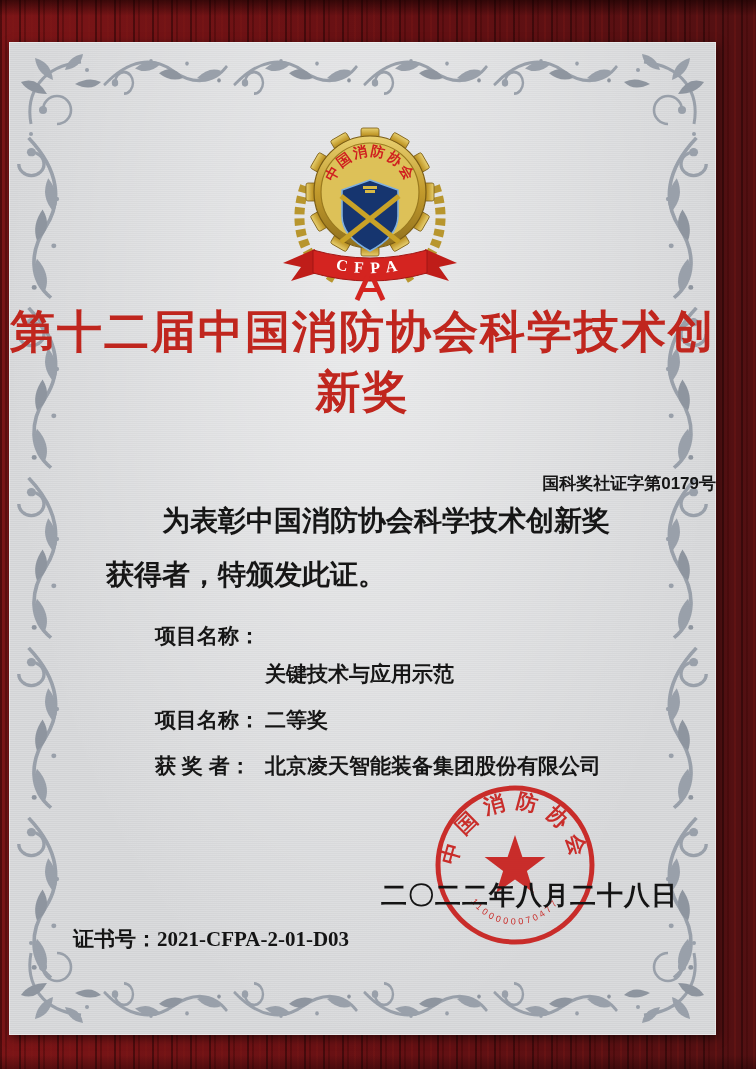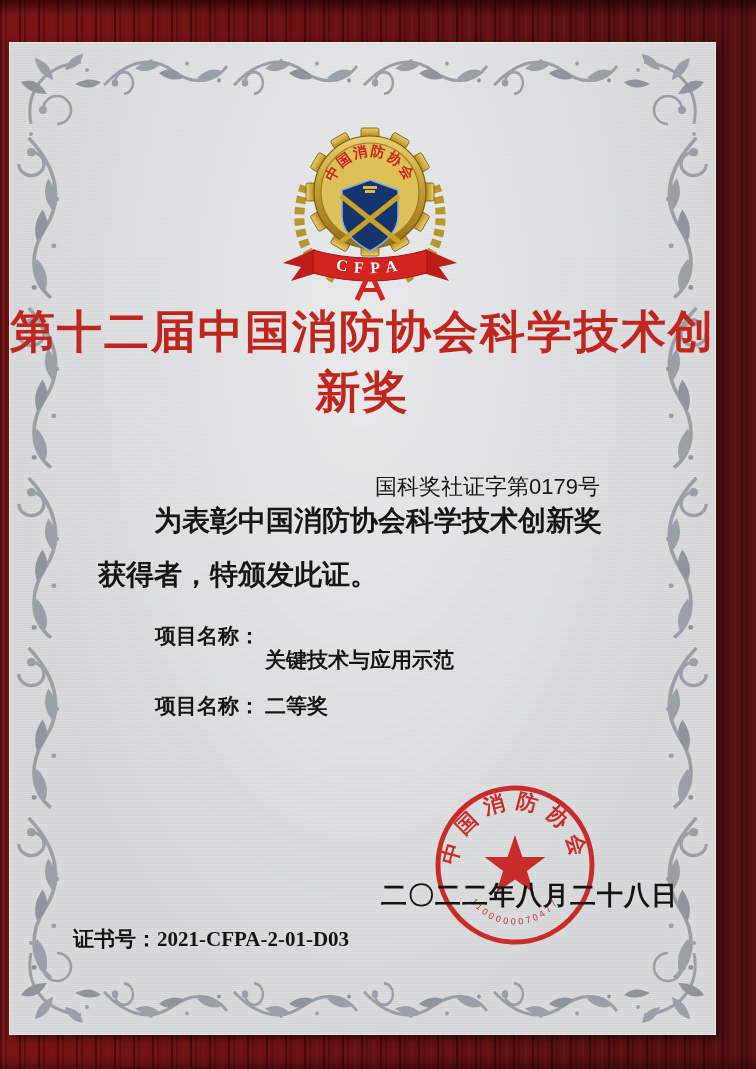--- a/index.html
+++ b/index.html
@@ -30,37 +30,37 @@
     position:absolute;top:260px;left:0;width:100%;text-align:center;
     font-weight:bold;font-size:45px;letter-spacing:2px;color:#c0261e;
   }
   .doc-type{
     position:absolute;top:332px;left:0;width:100%;text-align:center;
     font-weight:bold;font-size:50px;color:#c0261e;
     letter-spacing:60px;text-indent:60px;
   }
   .issue-no{
     position:absolute;top:430px;left:0;width:100%;box-sizing:border-box;
-    padding-right:116px;text-align:right;
-    font-family:"Liberation Sans",sans-serif;font-weight:normal;font-size:22px;color:#151515;
+    text-align:right;
+    font-family:"Liberation Sans",sans-serif;font-weight:bold;font-size:17px;color:#151515;
   }
   .body-text{
-    position:absolute;top:452px;left:89px;width:560px;
+    position:absolute;top:452px;left:97px;width:560px;
     font-size:28px;line-height:54px;color:#161616;font-weight:bold;
   }
   .body-text .line1{text-indent:56px;}
   .fields{
     position:absolute;left:146px;top:582px;width:520px;
     font-family:"Liberation Sans",sans-serif;font-weight:bold;
     font-size:21px;line-height:24px;color:#161616;
   }
   .field-row{display:flex;align-items:center;}
   .field-label{flex:0 0 110px;white-space:nowrap;}
   .field-value{white-space:nowrap;}
-  .wrap-line{margin-top:0;margin-left:110px;}
+  .wrap-line{margin-top:14px;margin-left:110px;}
   .row-grade{margin-top:22px;}
   .row-winner{margin-top:22px;}
   .seal{position:absolute;left:420px;top:737px;width:172px;height:172px;opacity:.93;z-index:4;}
   .date{
     position:absolute;left:372px;top:836px;z-index:5;
     font-weight:bold;font-size:26px;letter-spacing:1px;color:#141414;text-align:right;
   }
   .cert-no{
     position:absolute;left:64px;top:883px;
     font-family:Liberation Serif, serif;font-weight:bold;font-size:21px;color:#141414;
@@ -194,20 +194,24 @@
 
   <div class="fields">
     <div class="field-row">
       <span class="field-label">项目名称：</span>
     </div>
     <div class="wrap-line">关键技术与应用示范</div>
     <div class="field-row row-grade">
       <span class="field-label">项目名称：</span>
       <span class="field-value">二等奖</span>
     </div>
+    <div class="field-row row-winner">
+      <span class="field-label">获 奖 者：</span>
+      <span class="field-value">北京凌天智能装备集团股份有限公司</span>
+    </div>
   </div>
 
   <svg class="seal" viewBox="0 0 172 172" aria-hidden="true">
     <defs>
       <path id="sealArc" d="M31,106 A58,58 0 1 1 141,106" fill="none"></path>
       <path id="sealNum" d="M36,112 A54,54 0 0 0 136,112" fill="none"></path>
     </defs>
     <circle cx="86" cy="86" r="77" fill="none" stroke="#c8201d" stroke-width="5"></circle>
     <polygon fill="#c8201d" points="86,56 93.4,77.9 116.4,78.1 97.9,91.9 104.8,113.9 86,100.5 67.2,113.9 74.1,91.9 55.6,78.1 78.6,77.9"></polygon>
     <text font-family="Liberation Serif, serif" font-size="21" font-weight="bold" fill="#c8201d" letter-spacing="9">

